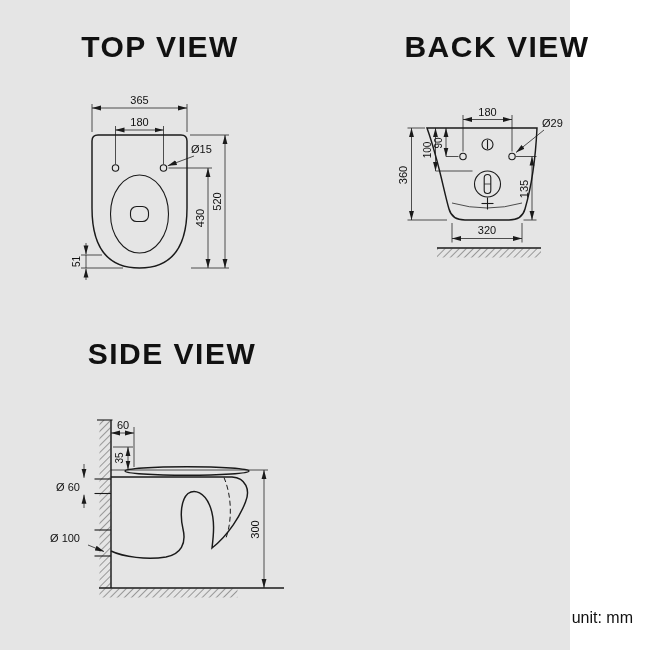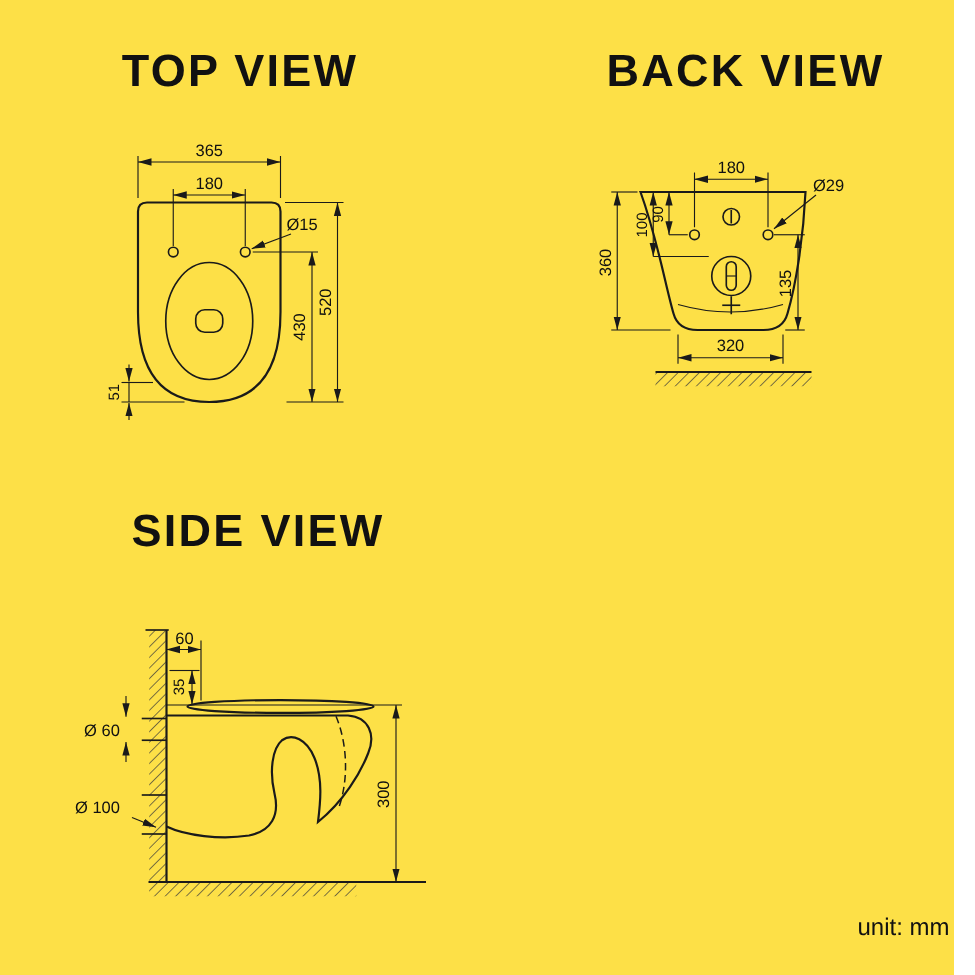--- a/index.html
+++ b/index.html
@@ -1,19 +1,19 @@
 <!DOCTYPE html>
 <html><head>
 <meta charset="utf-8">
 <style>
   html,body { margin:0; padding:0; background:#ffffff; }
   .sheet {
     position:relative;
-    width:636px; height:650px;
-    background:#fde047;
+    width:570px; height:650px;
+    background:#e5e5e5;
     font-family:"Liberation Sans", sans-serif;
   }
   svg { display:block; }
   .title {
     font-family:"Liberation Sans", sans-serif;
     font-size:30px; font-weight:600; letter-spacing:1.5px;
     fill:#111111;
   }
   .dim {
     font-family:"Liberation Sans", sans-serif;

